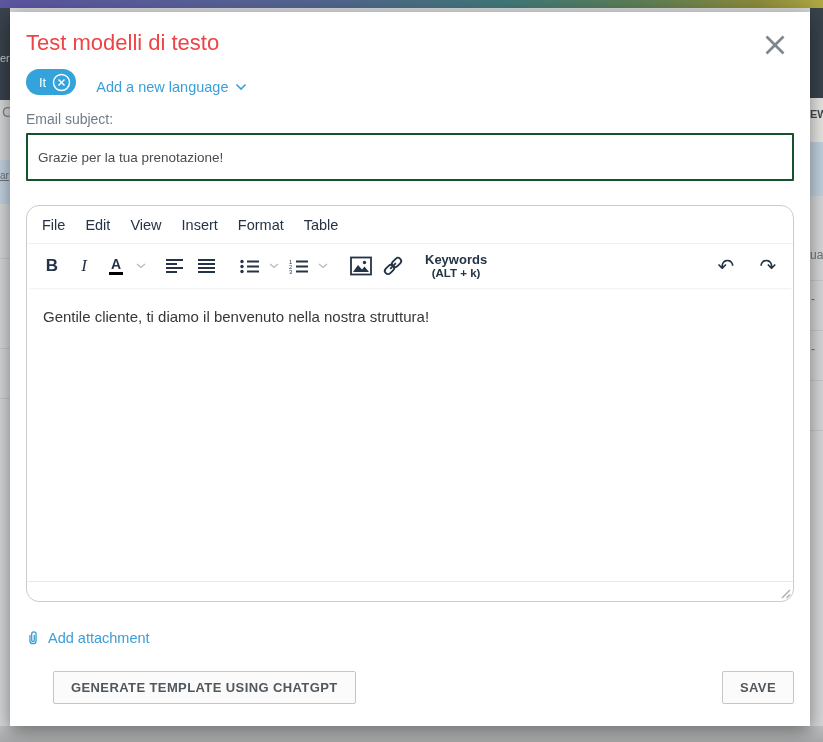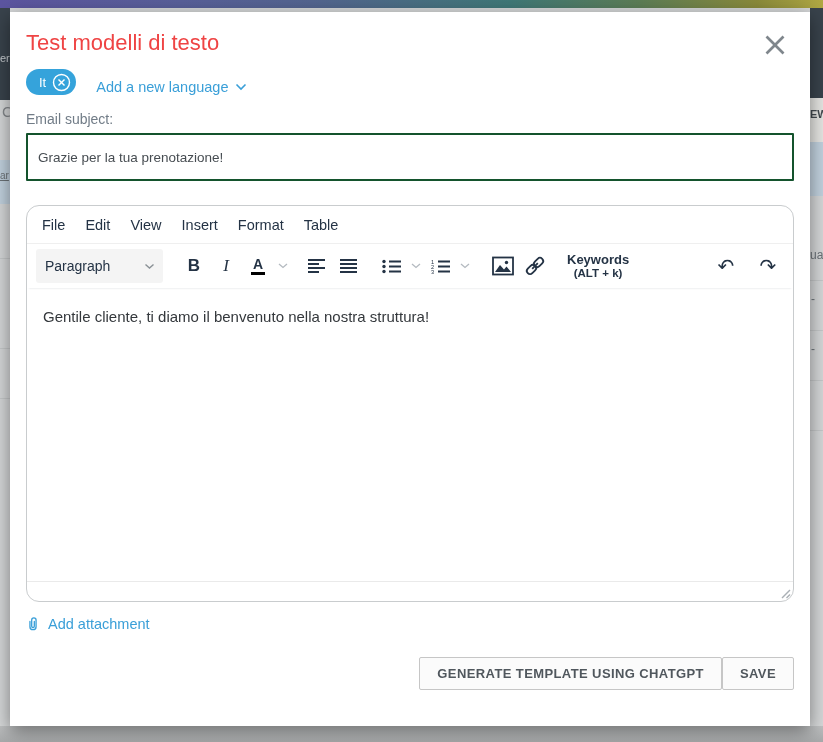--- a/index.html
+++ b/index.html
@@ -64,24 +64,24 @@
   .kw-hint{font-size:11.5px;font-weight:700;color:#243345;line-height:13px;}
   .undo-group{margin-left:auto;display:flex;align-items:center;}
   .arrow-glyph{font-size:20px;color:#243345;line-height:20px;}
   .sep-gap{width:10px;}
 
   .editor-body{flex:1 1 auto;padding:18px 16px;overflow:hidden;}
   .editor-text{font-size:15px;color:#34383c;margin:0;line-height:1.4;}
   .statusbar{flex:0 0 auto;height:19px;border-top:1px solid #eaeaea;position:relative;}
   .resize-grip{position:absolute;right:2px;bottom:2px;cursor:nwse-resize;}
 
-  .attach-row{display:flex;align-items:center;margin-top:13px;background:none;border:none;cursor:pointer;padding:0;}
+  .attach-row{display:flex;align-items:center;margin-top:27px;background:none;border:none;cursor:pointer;padding:0;}
   .attach-label{color:#3a9fd8;font-size:14.5px;margin-left:8px;}
 
-  .footer{display:flex;justify-content:flex-end;align-items:center;margin-top:24px;padding-left:27px;}
+  .footer{display:flex;justify-content:space-between;align-items:center;margin-top:24px;padding-left:27px;}
   .btn{height:33px;border:1px solid #c6c6c6;background:#fbfbfb;border-radius:2px;color:#50575d;
     font-family:"Liberation Sans",sans-serif;font-size:13px;font-weight:700;letter-spacing:.4px;
     padding:0 17px;cursor:pointer;}
 </style>
 </head>
 <body>
 
 <div class="stage">
 
   <div class="bg-topbar"></div>
@@ -152,26 +152,20 @@
       <div class="menubar">
         <span class="menu-item">File</span>
         <span class="menu-item">Edit</span>
         <span class="menu-item">View</span>
         <span class="menu-item">Insert</span>
         <span class="menu-item">Format</span>
         <span class="menu-item">Table</span>
       </div>
 
       <div class="toolbar">
-        <button class="combo">
-          <span class="combo-label">Paragraph</span>
-          <svg width="11" height="7" viewBox="0 0 11 7">
-            <polyline points="1.5,1.5 5.5,5 9.5,1.5" fill="none" stroke="#8a9196" stroke-width="1.4"></polyline>
-          </svg>
-        </button>
 
         <button class="tb-btn">
           <span class="tb-glyph-b">B</span>
         </button>
         <button class="tb-btn">
           <span class="tb-glyph-i">I</span>
         </button>
         <button class="tb-btn">
           <span class="color-stack">
             <span class="color-a">A</span>

